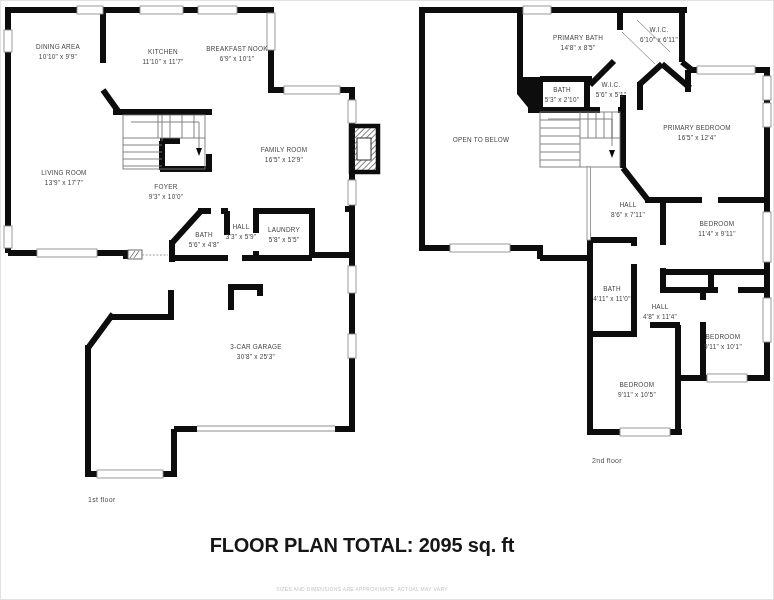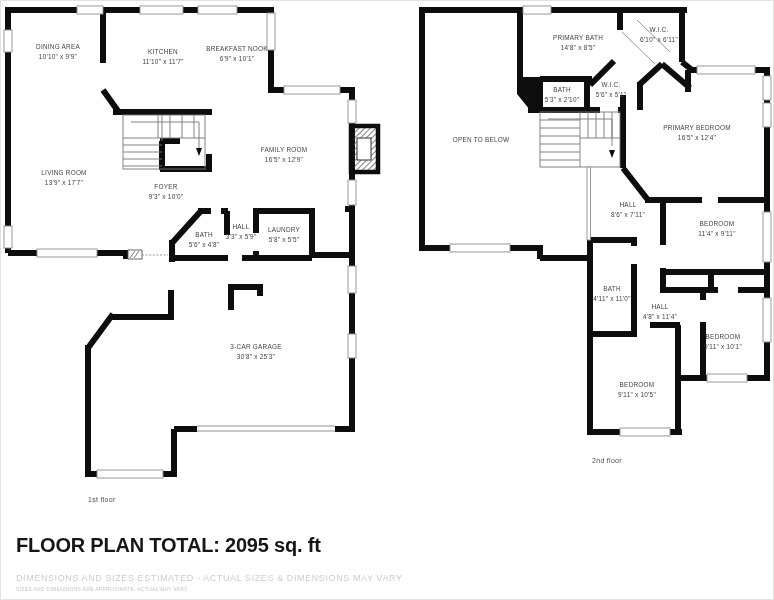--- a/index.html
+++ b/index.html
@@ -4,21 +4,21 @@
 <style>
   html,body{margin:0;padding:0;background:#fff;}
   .canvas{position:relative;width:774px;height:600px;background:#fff;overflow:hidden;
           font-family:"Liberation Sans",sans-serif;outline:1px solid #e2e2e2;outline-offset:-1px;}
   .plan-svg{position:absolute;left:0;top:0;}
   #labels{position:absolute;left:0;top:0;width:774px;height:600px;}
   .room-label{position:absolute;transform:translate(-50%,-50%);text-align:center;
               color:#3f3f3f;font-size:6.4px;line-height:1.55;letter-spacing:.25px;white-space:nowrap;}
   .room-label .rname{font-weight:400;}
   .floor-caption{position:absolute;font-size:7px;color:#4d4d4d;letter-spacing:.3px;white-space:nowrap;}
-  .footer{position:absolute;left:16px;width:724px;text-align:left;}
+  .footer{position:absolute;left:0;width:724px;text-align:center;}
   .footer-title{top:534px;font-size:20px;font-weight:bold;color:#161616;letter-spacing:-.2px;}
   .footer-disc1{top:573px;font-size:9px;color:#cdcdcd;letter-spacing:.6px;}
   .footer-disc2{top:586px;font-size:5px;color:#c4c4c4;letter-spacing:.3px;}
 </style>
 </head>
 <body>
 
 <div class="canvas">
 
   <svg class="plan-svg" width="774" height="600" viewBox="0 0 774 600">
@@ -206,15 +206,14 @@
         <div class="rname">BEDROOM</div>
         <div class="rdims">9'11" x 10'1"</div>
       </div>
       <div class="room-label" style="left: 637px; top: 390px;">
         <div class="rname">BEDROOM</div>
         <div class="rdims">9'11" x 10'5"</div>
       </div>
     </div>
 
   <div class="footer footer-title">FLOOR PLAN TOTAL: 2095 sq. ft</div>
-  <div class="footer footer-disc1">DIMENSIONS AND SIZES ESTIMATED - ACTUAL SIZES &amp; DIMENSIONS MAY VARY</div>
   <div class="footer footer-disc2">SIZES AND DIMENSIONS ARE APPROXIMATE, ACTUAL MAY VARY</div>
 </div>
 
 </body></html>

